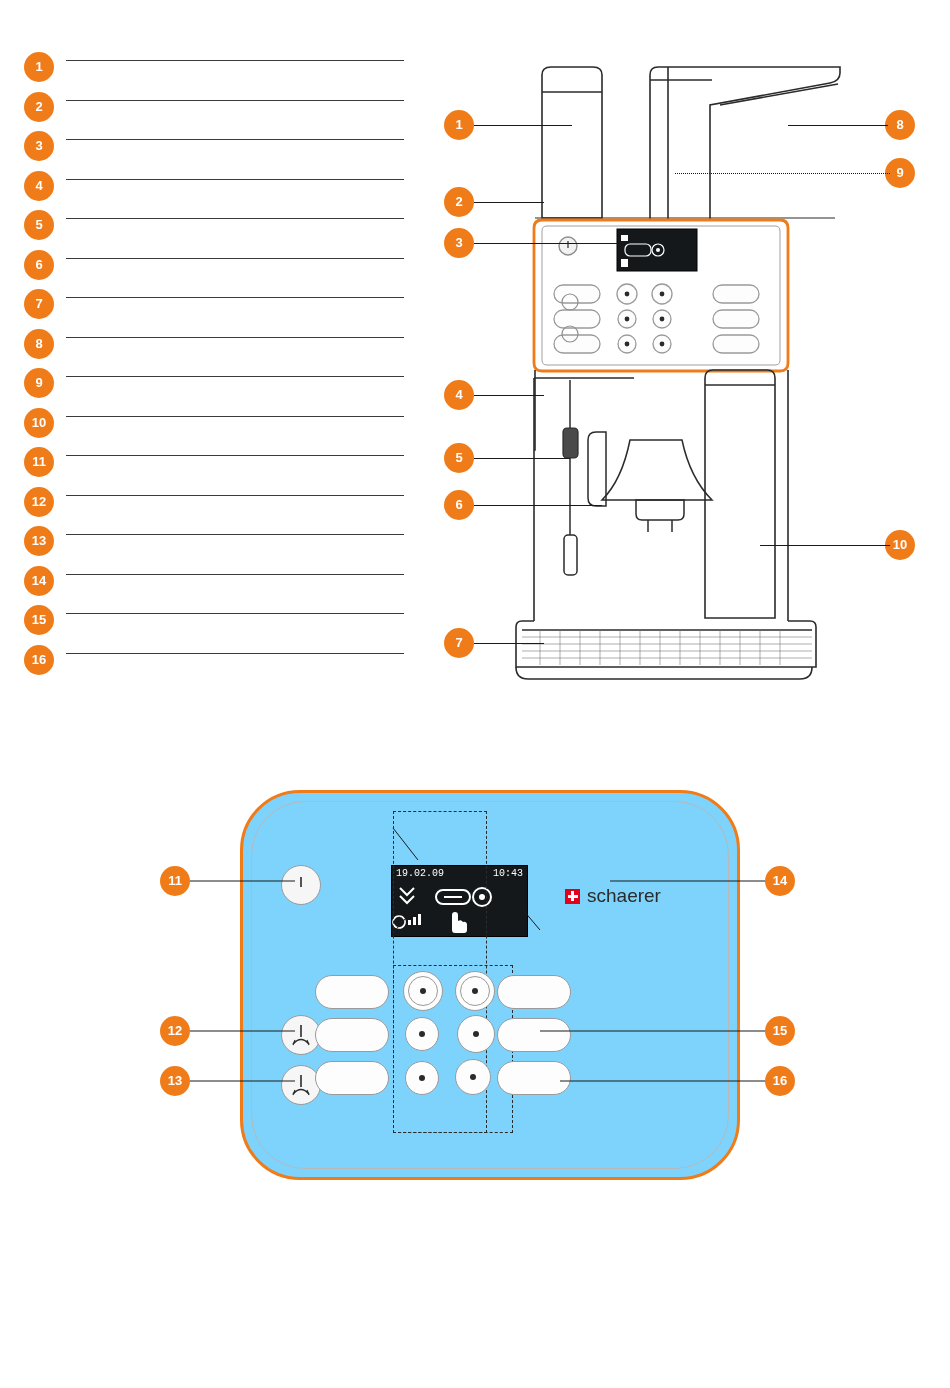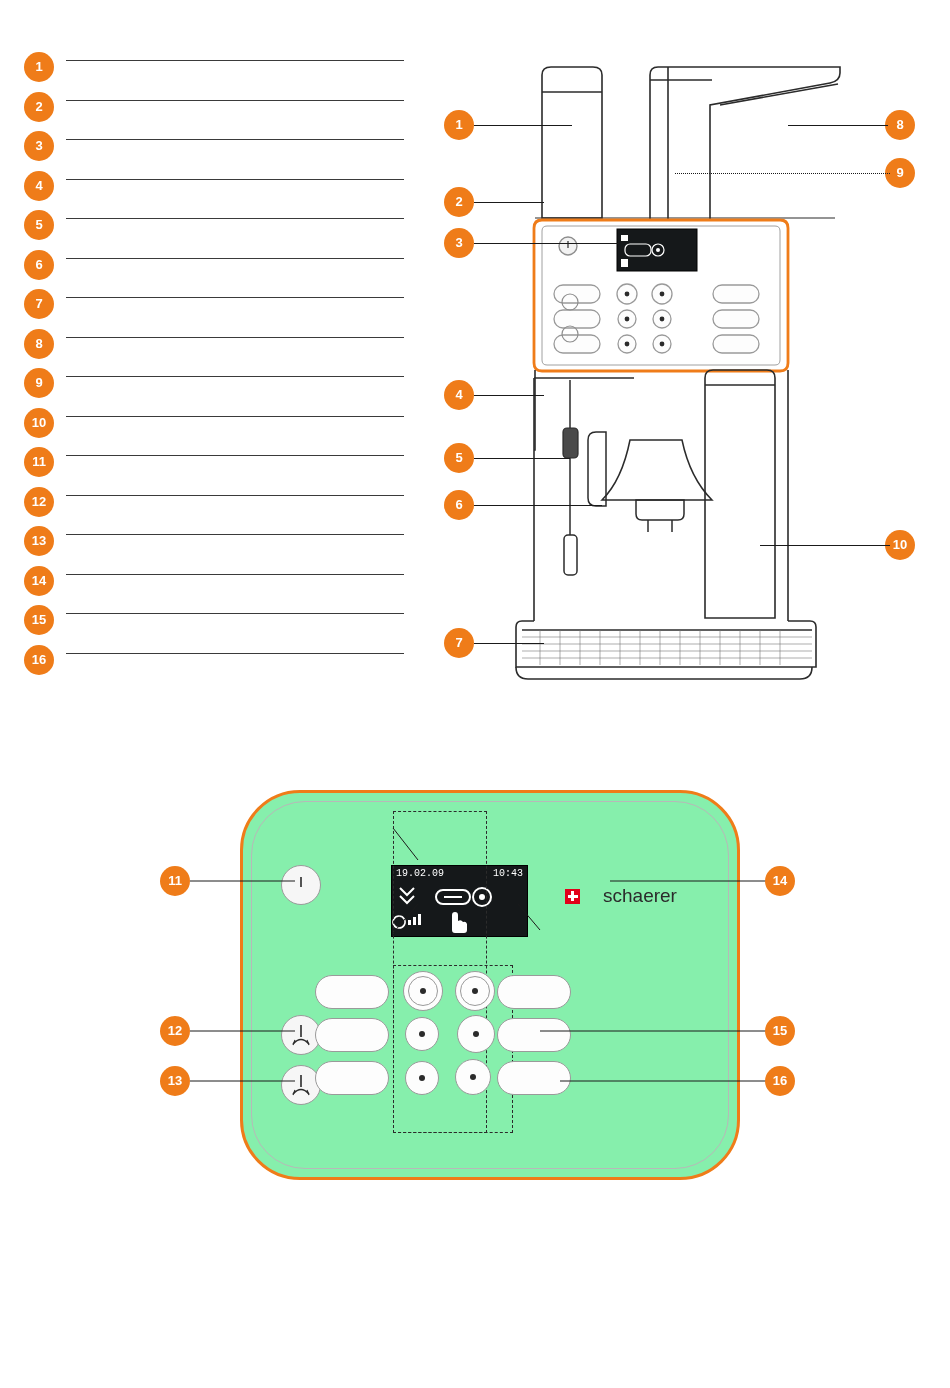--- a/index.html
+++ b/index.html
@@ -114,21 +114,21 @@
   }
 
   .panel-body {
     position: absolute;
     left: 100px;
     top: 20px;
     width: 500px;
     height: 390px;
     border: 3px solid #ef7c19;
     border-radius: 60px;
-    background: #86efac;
+    background: #7dd3fc;
     box-sizing: border-box;
   }
   .panel-inner {
     position: absolute;
     left: 8px;
     top: 8px;
     right: 8px;
     bottom: 8px;
     border: 1px solid #b8b8b8;
     border-radius: 54px;
@@ -193,21 +193,21 @@
 
   .dash-box {
     position: absolute;
     border: 1px dashed #2b2b2b;
   }
 
   .brand {
     position: absolute;
     display: flex;
     align-items: center;
-    gap: 23px;
+    gap: 7px;
     font-size: 19px;
     color: #2b2b2b;
   }
   .brand-cross {
     width: 15px;
     height: 15px;
     position: relative;
     background: #e2001a;
   }
   .brand-cross::before,

